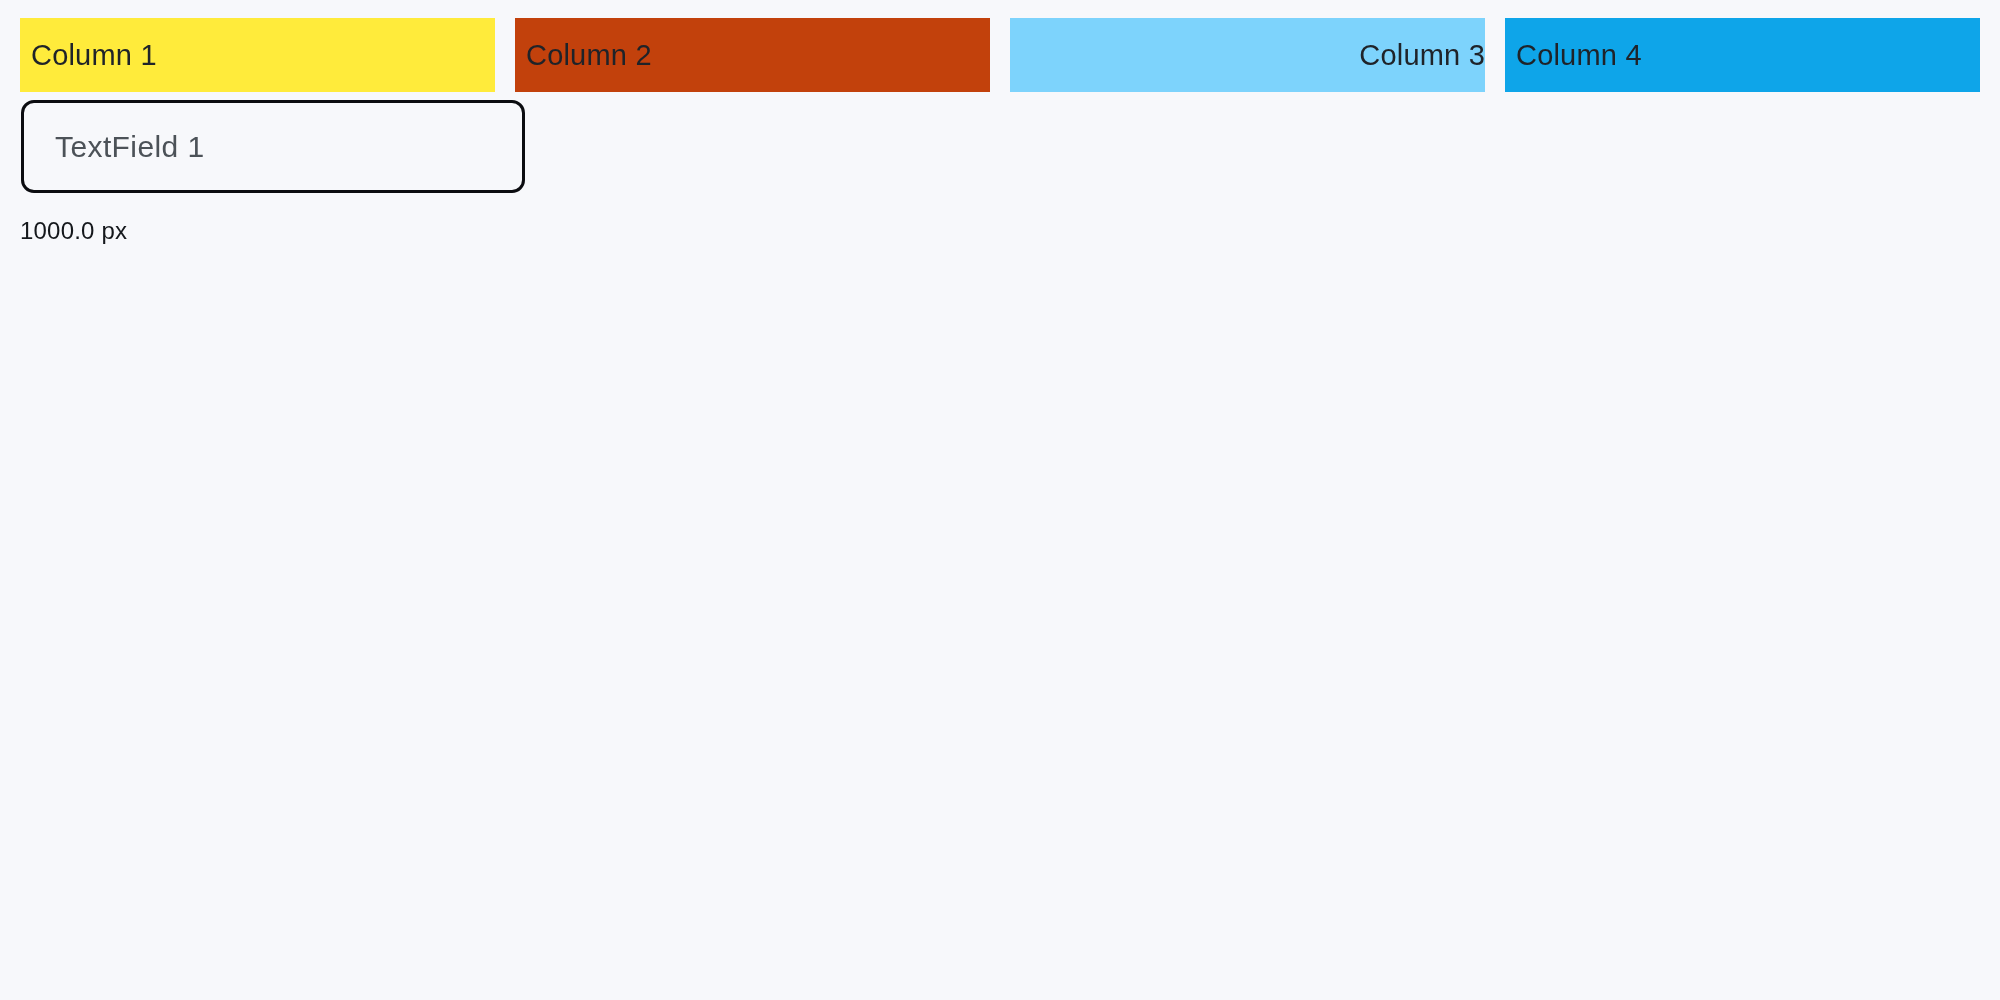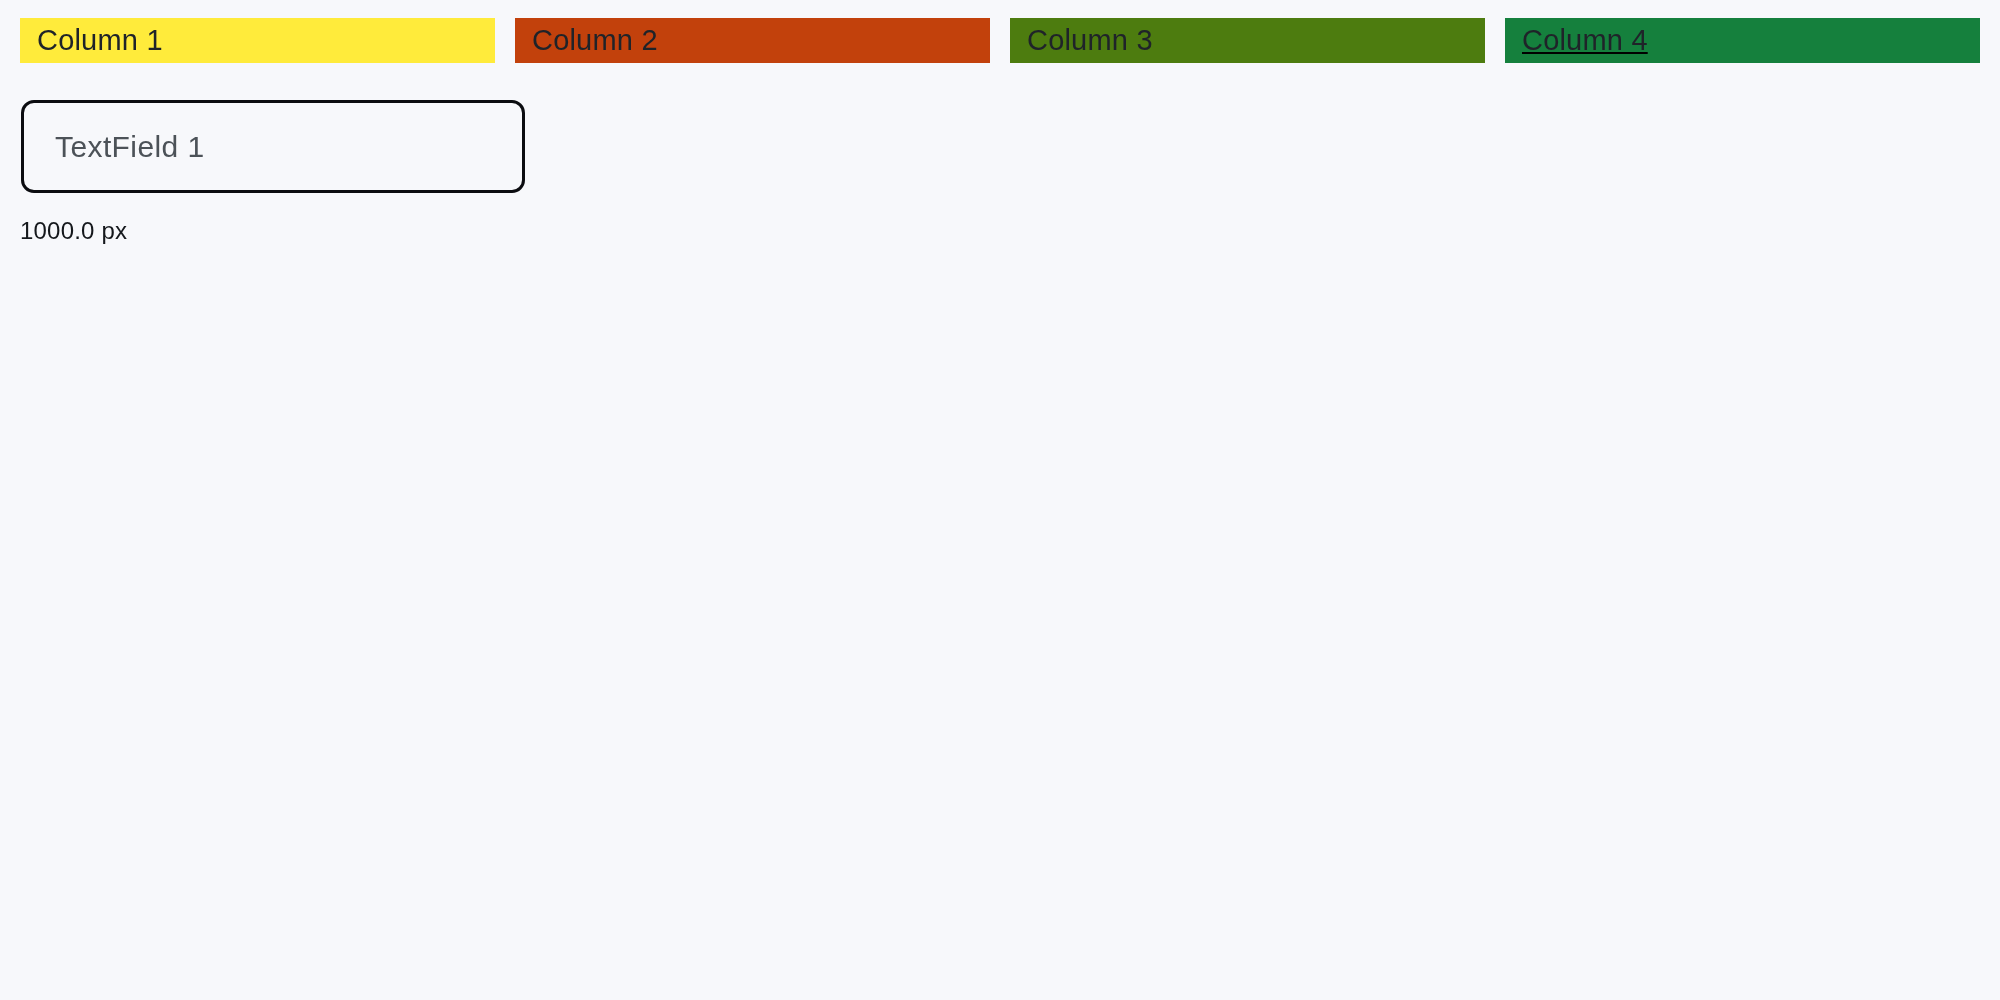--- a/index.html
+++ b/index.html
@@ -17,24 +17,24 @@
   
   .bars-row {
     position: absolute;
     left: 20px;
     top: 18px;
     display: flex;
     gap: 20px;
   }
   .bar {
     width: 475px;
-    height: 45px;
+    height: 74px;
     display: flex;
     align-items: center;
-    padding-left: 17px;
+    padding-left: 11px;
     box-sizing: border-box;
   }
   .bar-label {
     font-size: 29px;
     color: #1f2329;
     letter-spacing: 0.2px;
     white-space: nowrap;
   }
 
   
@@ -78,24 +78,24 @@
 </head>
 <body style="background-color: rgb(247, 248, 251);">
 
 <div class="bars-row">
   <div class="bar" style="background-color: rgb(255, 235, 59);">
     <span class="bar-label">Column 1</span>
   </div>
   <div class="bar" style="background-color: #c2410c;">
     <span class="bar-label">Column 2</span>
   </div>
-  <div class="bar" style="background-color: #4d7c0f;">
+  <div class="bar" style="background-color: #7dd3fc; justify-content: flex-end;">
     <span class="bar-label">Column 3</span>
   </div>
-  <div class="bar" style="background-color: #15803d; text-decoration: underline;">
+  <div class="bar" style="background-color: #0ea5e9;">
     <span class="bar-label">Column 4</span>
   </div>
 </div>
 
 <div class="fields-row">
   <input type="text" class="textfield" placeholder="TextField 1" style="">
 </div>
 
 <div class="size-label">1000.0 px</div>
 

